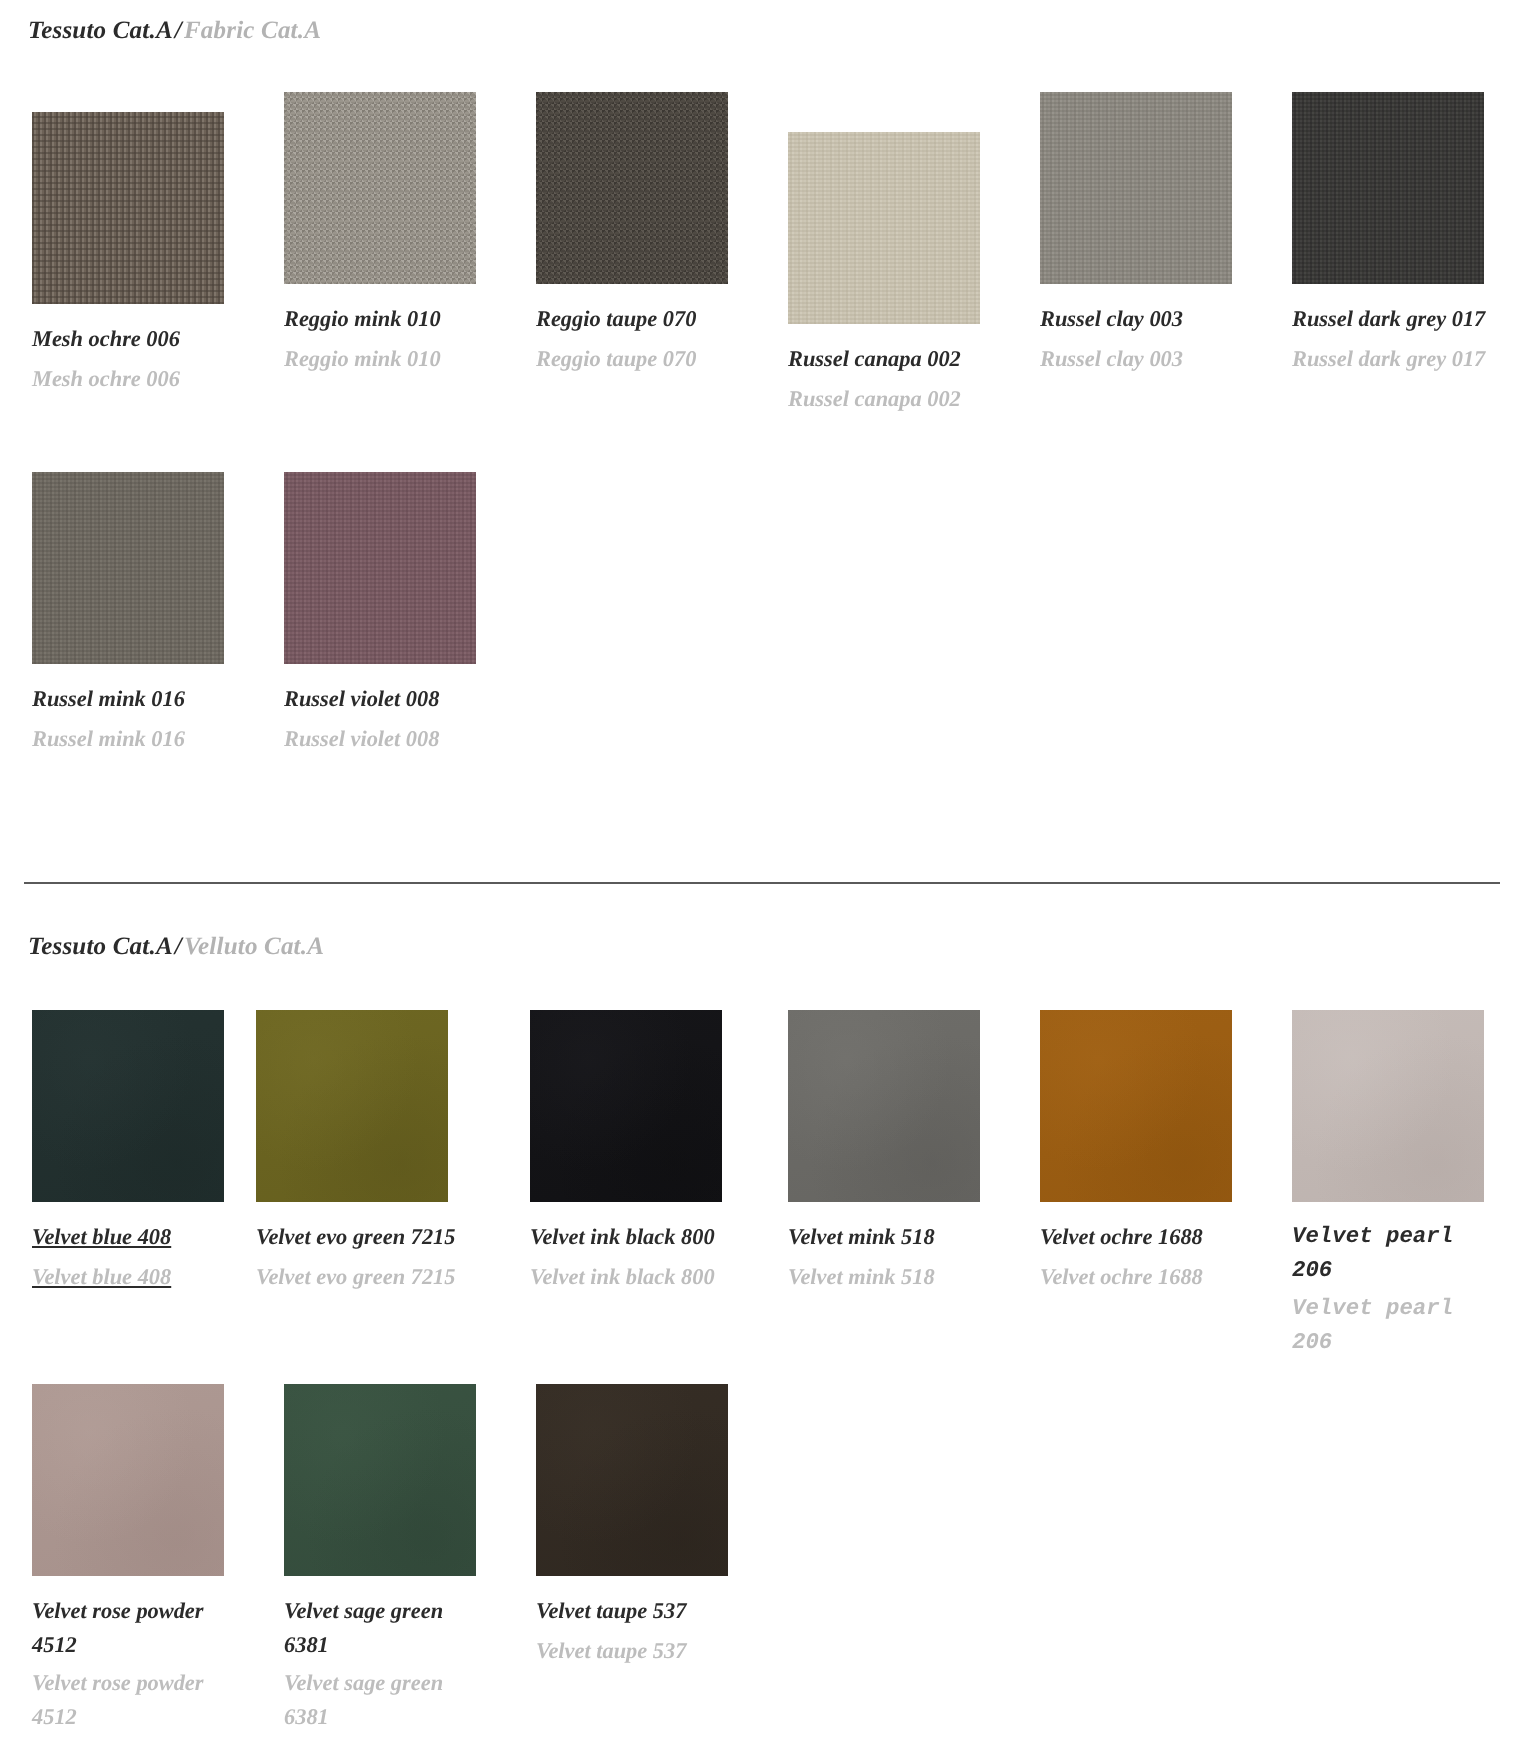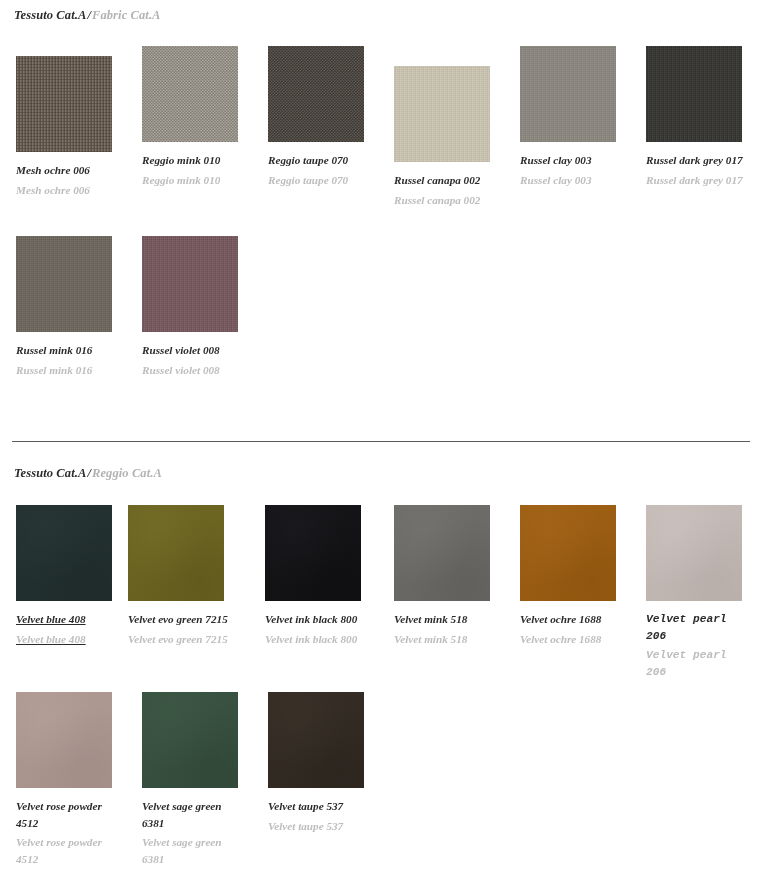--- a/index.html
+++ b/index.html
@@ -137,21 +137,21 @@
       <div class="cell" style="left: 142px; top: 236px;">
         <div class="swatch" style="background:#7a5b63;background-image:repeating-linear-gradient(0deg, #5c424a55 0px, #5c424a55 1px, transparent 1px, transparent 2px),repeating-linear-gradient(90deg, #98787f55 0px, #98787f55 1px, transparent 1px, transparent 2px),repeating-linear-gradient(90deg, #5c424a33 0px, #5c424a33 2px, transparent 2px, transparent 4px);background-size:2px 2px, 2px 2px, 4px 4px;width:96px;height:96px;"></div>
         <div class="caption">Russel violet 008</div>
         <div class="caption-en">Russel violet 008</div>
       </div>
     </div>
 
   <div class="divider" style="top:441px;"></div>
 
   <div class="section-title" style="top:466px;">
-    <span class="it">Tessuto Cat.A</span><span class="sep">/</span><span class="en">Reggio Cat.A</span>
+    <span class="it">Tessuto Cat.A</span><span class="sep">/</span><span class="en">Velluto Cat.A</span>
   </div>
 
   <div class="grid" id="grid-velvet">
       <div class="cell" style="left: 16px; top: 505px; text-decoration: underline;">
         <div class="swatch" style="background:#22302f;background-image:radial-gradient(ellipse at 30% 25%, #2e3d3c55 0%, transparent 55%),radial-gradient(ellipse at 75% 80%, #1a262566 0%, transparent 60%),linear-gradient(170deg, #2e3d3c22 0%, #1a262533 100%);width:96px;height:96px;"></div>
         <div class="caption">Velvet blue 408</div>
         <div class="caption-en">Velvet blue 408</div>
       </div>
       <div class="cell" style="left: 128px; top: 505px;">
         <div class="swatch" style="background:#6b6420;background-image:radial-gradient(ellipse at 30% 25%, #7d763055 0%, transparent 55%),radial-gradient(ellipse at 75% 80%, #56501966 0%, transparent 60%),linear-gradient(170deg, #7d763022 0%, #56501933 100%);width:96px;height:96px;"></div>

